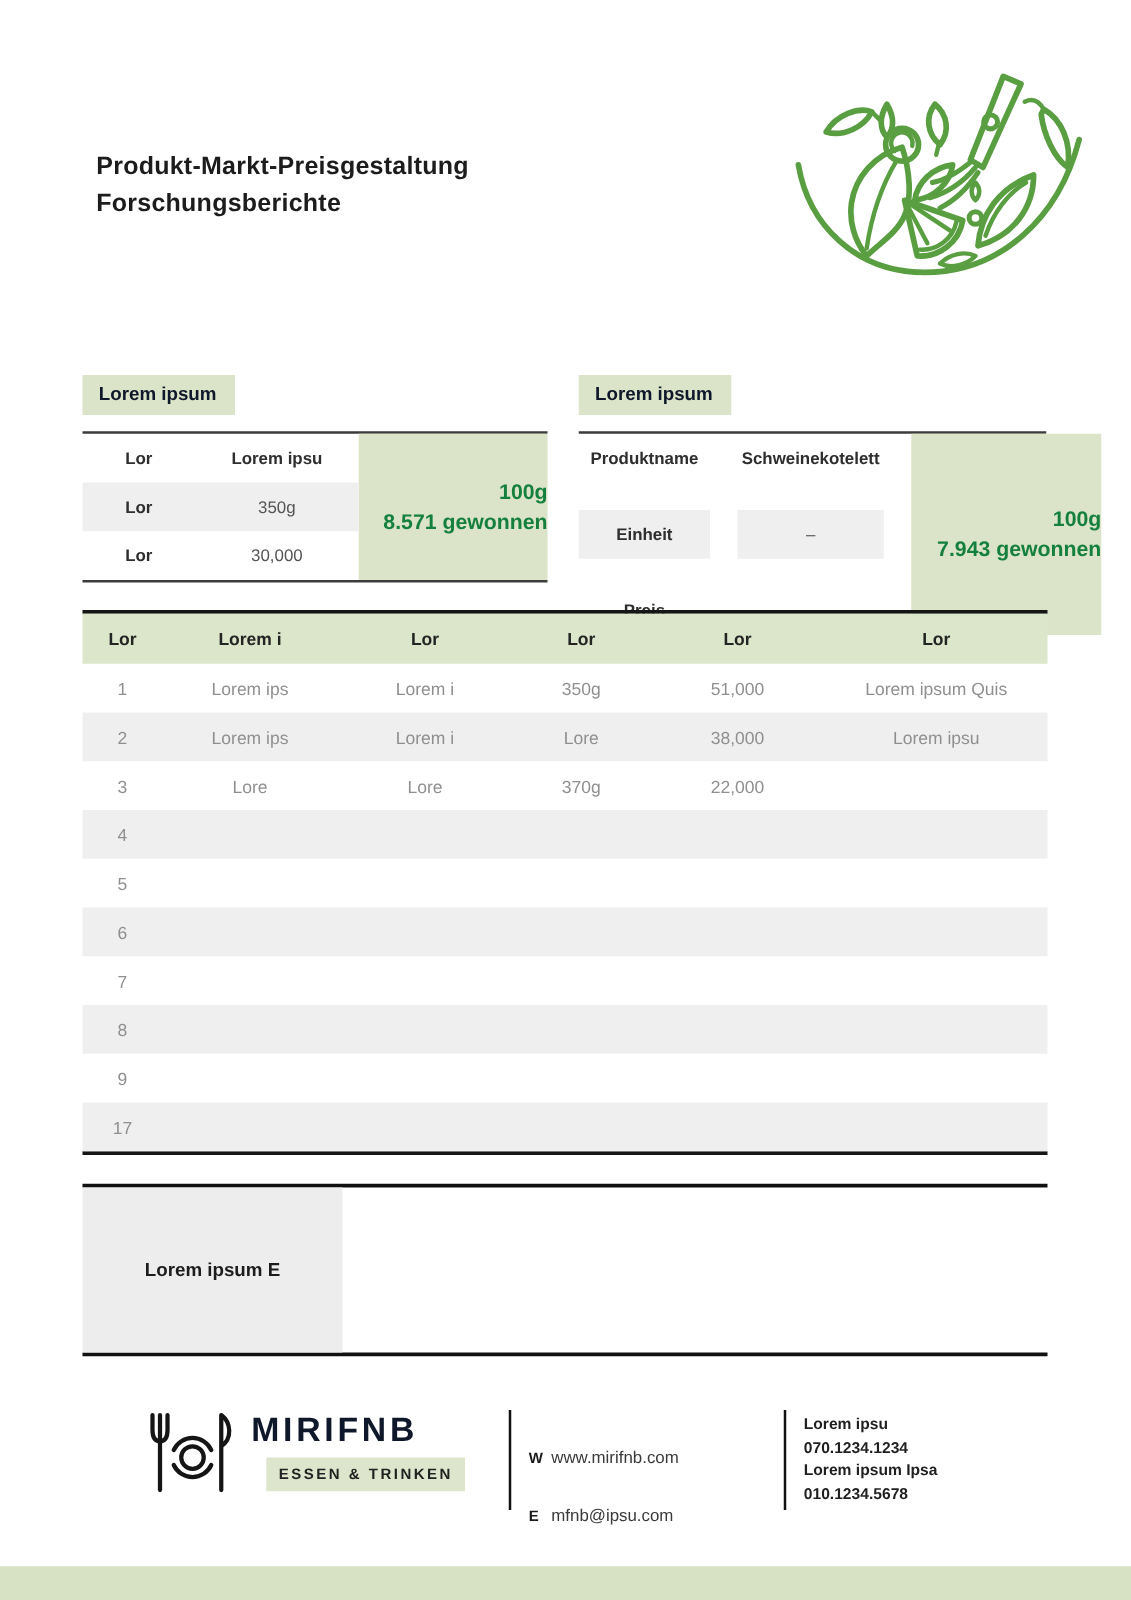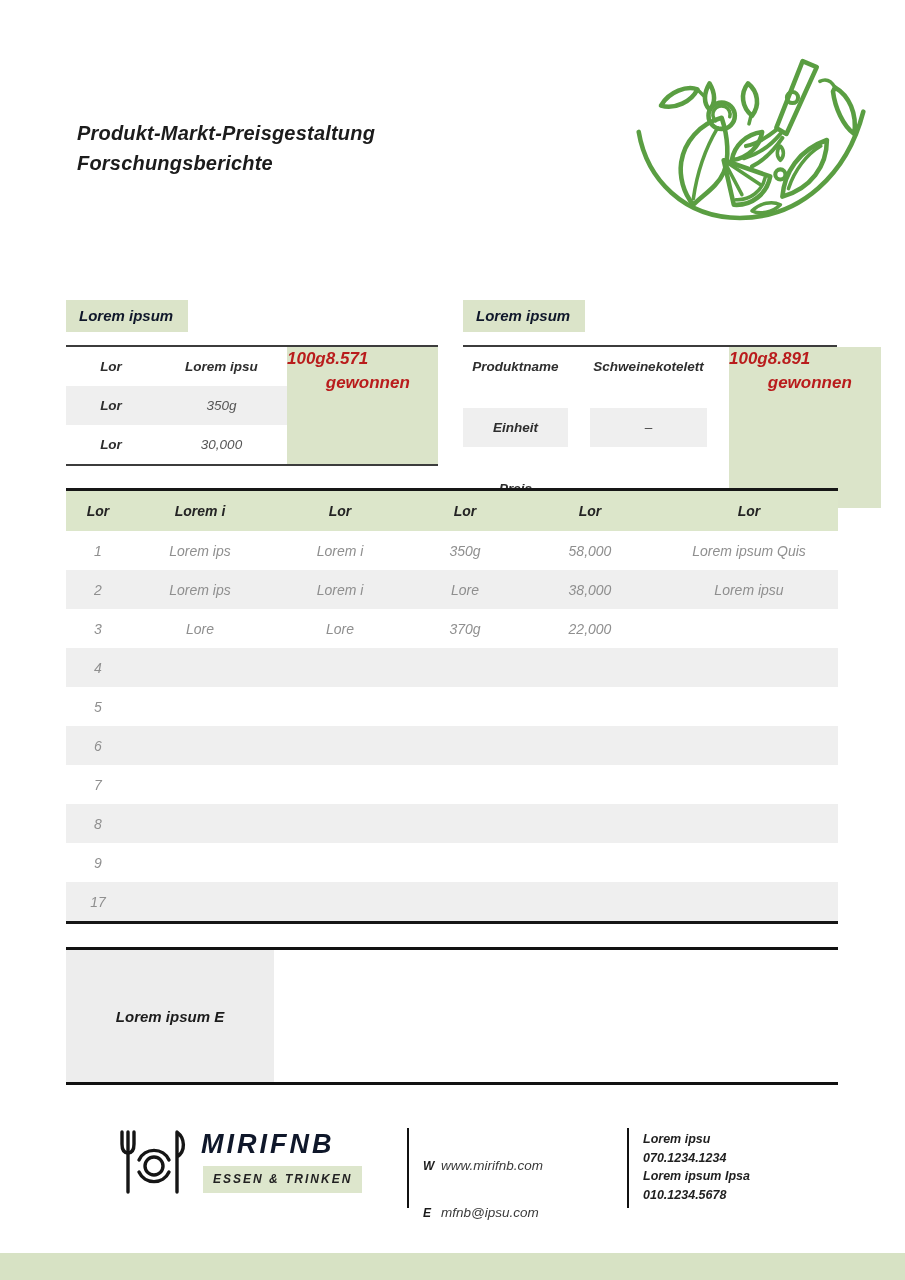--- a/index.html
+++ b/index.html
@@ -1,56 +1,56 @@
 <!DOCTYPE html>
 <html><head>
 <meta charset="utf-8">
 <style>
   * { margin:0; padding:0; box-sizing:border-box; }
   html,body { background:#ffffff; }
   body { font-family:"Liberation Sans", sans-serif; }
-  .page { position:relative; width:905px; height:1280px; background:#ffffff; overflow:hidden; margin:0 auto;font-style:italic; }
+  .page { position:relative; width:905px; height:1280px; background:#ffffff; overflow:hidden; margin:0 auto; }
 
   
   .title { position:absolute; left:77px; top:118px; font-size:20px; font-weight:bold; color:#1c1c1c; line-height:30px; letter-spacing:.2px; }
 
   
   .salad { position:absolute; left:628px; top:53px; width:244px; height:172px; }
 
   
   .card { position:absolute; top:300px; }
   .card.left { left:66px; width:372px; }
   .card.right { left:463px; width:374px; }
   .tag { display:inline-block; background:#dbe4c9; color:#0f172a; font-size:15px; font-weight:bold; padding:7px 15px 8px 13px; }
   .itable { margin-top:13px; display:grid; grid-auto-rows:39px; border-top:2px solid #3c3c3c; border-bottom:2px solid #3c3c3c; }
   .card.left  .itable { grid-template-columns:90px 131px 151px; }
   .card.right .itable { grid-template-columns:105px 117px 152px;gap:22px; }
   .cell { display:flex; align-items:center; justify-content:center; font-size:13.5px; color:#555; }
   .cell.lbl { font-weight:bold; color:#2e2e2e; }
   .cell.strong { font-weight:bold; color:#2e2e2e; }
   .cell.alt { background:#efefef; }
-  .hl { grid-column:3; grid-row:1 / 4; background:#dbe4c9; display:flex; flex-direction:row; align-items:flex-start; justify-content:center; font-size:17px; font-weight:bold; color:#b91c1c; line-height:1.4; }
+  .hl { grid-column:3; grid-row:1 / 4; background:#dbe4c9; display:flex; flex-direction:column; align-items:flex-end; justify-content:center; font-size:17px; font-weight:bold; color:#15803d; line-height:1.4; }
 
   
   .mtable { position:absolute; left:66px; top:488px; width:772px; border-top:3px solid #161616; border-bottom:3px solid #161616; }
   .mrow { display:grid; grid-template-columns:64px 140px 140px 110px 140px 178px; }
   .mrow.head { background:#dce6ca; height:40px; }
   .mrow.head .c { font-weight:bold; color:#242424; font-size:14px; }
   .mrow.body { height:39px; }
   .mrow.body:nth-child(odd) { background:#efefef; }
   .c { display:flex; align-items:center; justify-content:center; font-size:14px; color:#8f8f8f; }
 
   
   .notes { position:absolute; left:66px; top:947px; width:772px; height:138px; border-top:3px solid #111; border-bottom:3px solid #111; }
   .notes .box { width:208px; height:100%; background:#ededed; display:flex; align-items:center; justify-content:center; font-size:15px; font-weight:bold; color:#1c1c1c; }
 
   
   .logo-icon { position:absolute; left:116px; top:1126px; width:76px; height:72px; }
   .brand { position:absolute; left:201px; top:1129px; font-size:27px; font-weight:bold; letter-spacing:3px; color:#0f172a; }
-  .tagline { position:absolute; left:203px; top:1166px; background:#dde6cc; color:#222; font-size:12px; font-weight:bold; letter-spacing:2px; padding:6px 10px 7px; }
+  .tagline { position:absolute; left:213px; top:1166px; background:#dde6cc; color:#222; font-size:12px; font-weight:bold; letter-spacing:2px; padding:6px 10px 7px; }
   .vdiv { position:absolute; top:1128px; width:2px; height:80px; background:#111; }
   .vdiv.d1 { left:407px; } .vdiv.d2 { left:627px; }
   .contact { position:absolute; left:423px; top:1134px; }
   .contact .crow { display:flex; align-items:baseline; margin-bottom:8px; }
   .contact .clabel { width:18px; font-size:12px; font-weight:bold; color:#1b1b1b; }
   .contact .cvalue { font-size:13.5px; color:#3a3a3a;margin-top:24px; }
   .info { position:absolute; left:643px; top:1130px; font-size:12.5px; font-weight:bold; color:#1f1f1f; line-height:18.5px; }
   .bottom-bar { position:absolute; left:0; top:1253px; width:905px; height:27px; background:#d7e2c4; }
 </style>
 </head>
@@ -123,21 +123,21 @@
     </div>
   </div>
 
   <div class="card right">
     <div class="tag">Lorem ipsum</div>
     <div class="itable">
       <div class="cell lbl">Produktname</div>
       <div class="cell strong">Schweinekotelett</div>
       <div class="hl">
         <div>100g</div>
-        <div>8.891 gewonnen</div>
+        <div>7.943 gewonnen</div>
       </div>
       <div class="cell lbl alt">Einheit</div>
       <div class="cell alt">–</div>
       <div class="cell lbl">Preis</div>
       <div class="cell">–</div>
     </div>
   </div>
 
   <div class="mtable">
     <div class="mrow head">
@@ -146,21 +146,21 @@
       <div class="c">Lor</div>
       <div class="c">Lor</div>
       <div class="c">Lor</div>
       <div class="c">Lor</div>
     </div>
     <div class="mrow body">
       <div class="c">1</div>
       <div class="c">Lorem ips</div>
       <div class="c">Lorem i</div>
       <div class="c">350g</div>
-      <div class="c">58,000</div>
+      <div class="c">51,000</div>
       <div class="c">Lorem ipsum Quis</div>
     </div>
     <div class="mrow body">
       <div class="c">2</div>
       <div class="c">Lorem ips</div>
       <div class="c">Lorem i</div>
       <div class="c">Lore</div>
       <div class="c">38,000</div>
       <div class="c">Lorem ipsu</div>
     </div>

